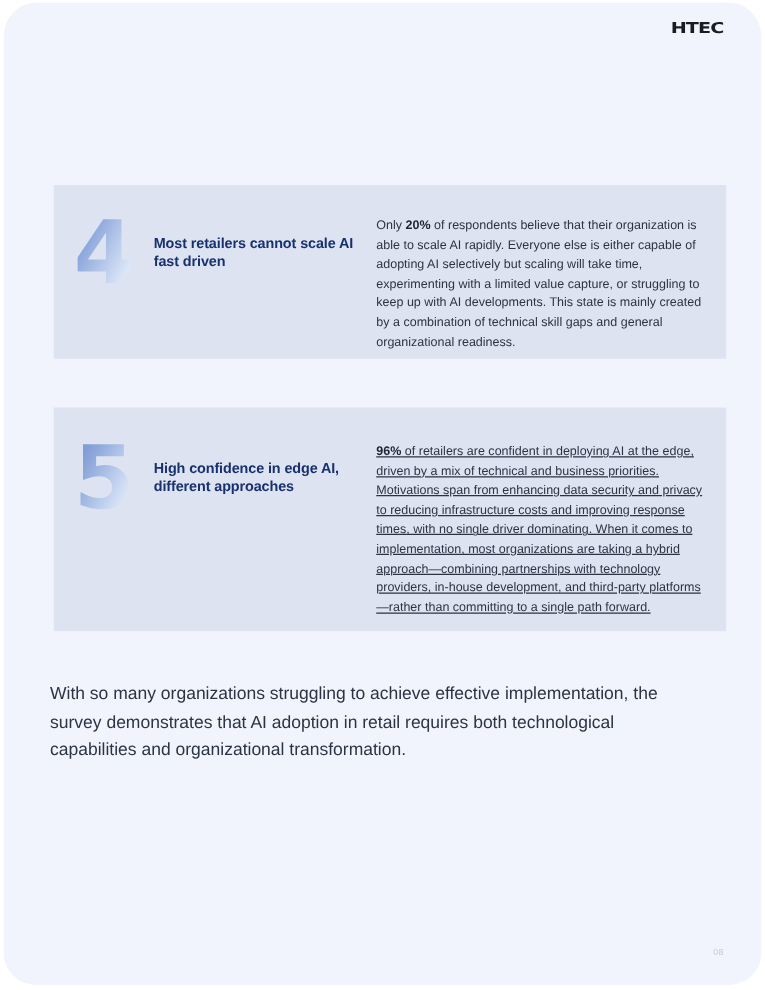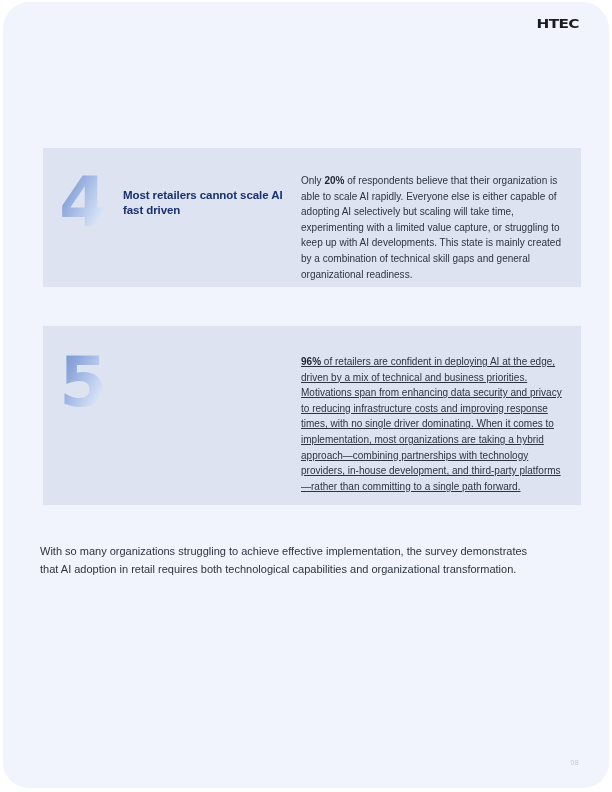--- a/index.html
+++ b/index.html
@@ -109,21 +109,21 @@
   }
   #card-5 .card-body { padding-top: 28px; text-decoration: underline; }
   .card-body b { font-weight: 700; color: #1c2433; }
 
   
   .closing {
     position: absolute;
     left: 37px;
     top: 541px;
     width: 494px;
-    font-size: 11px;
+    font-size: 14px;
     line-height: 1.62;
     color: #2c3342;
   }
 
   
   .page-number {
     position: absolute;
     right: 30px;
     bottom: 22px;
     font-size: 7px;
@@ -144,20 +144,21 @@
     <div class="card-left">
       <div class="numeral">4</div>
       <div class="card-heading">Most retailers cannot scale AI fast driven</div>
     </div>
     <div class="card-body"><span>Only </span><b>20%</b><span> of respondents believe that their organization is able to scale AI rapidly. Everyone else is either capable of adopting AI selectively but scaling will take time, experimenting with a limited value capture, or struggling to keep up with AI developments. This state is mainly created by a combination of technical skill gaps and general organizational readiness.</span></div>
   </div>
 
   <div class="card" id="card-5">
     <div class="card-left">
       <div class="numeral">5</div>
+      <div class="card-heading">High confidence in edge AI, different approaches</div>
     </div>
     <div class="card-body"><span></span><b>96%</b><span> of retailers are confident in deploying AI at the edge, driven by a mix of technical and business priorities. Motivations span from enhancing data security and privacy to reducing infrastructure costs and improving response times, with no single driver dominating. When it comes to implementation, most organizations are taking a hybrid approach—combining partnerships with technology providers, in-house development, and third-party platforms—rather than committing to a single path forward.</span></div>
   </div>
 
   <div class="closing">With so many organizations struggling to achieve effective implementation, the survey demonstrates that AI adoption in retail requires both technological capabilities and organizational transformation.</div>
 
   <div class="page-number">08</div>
 
 </div>
 

